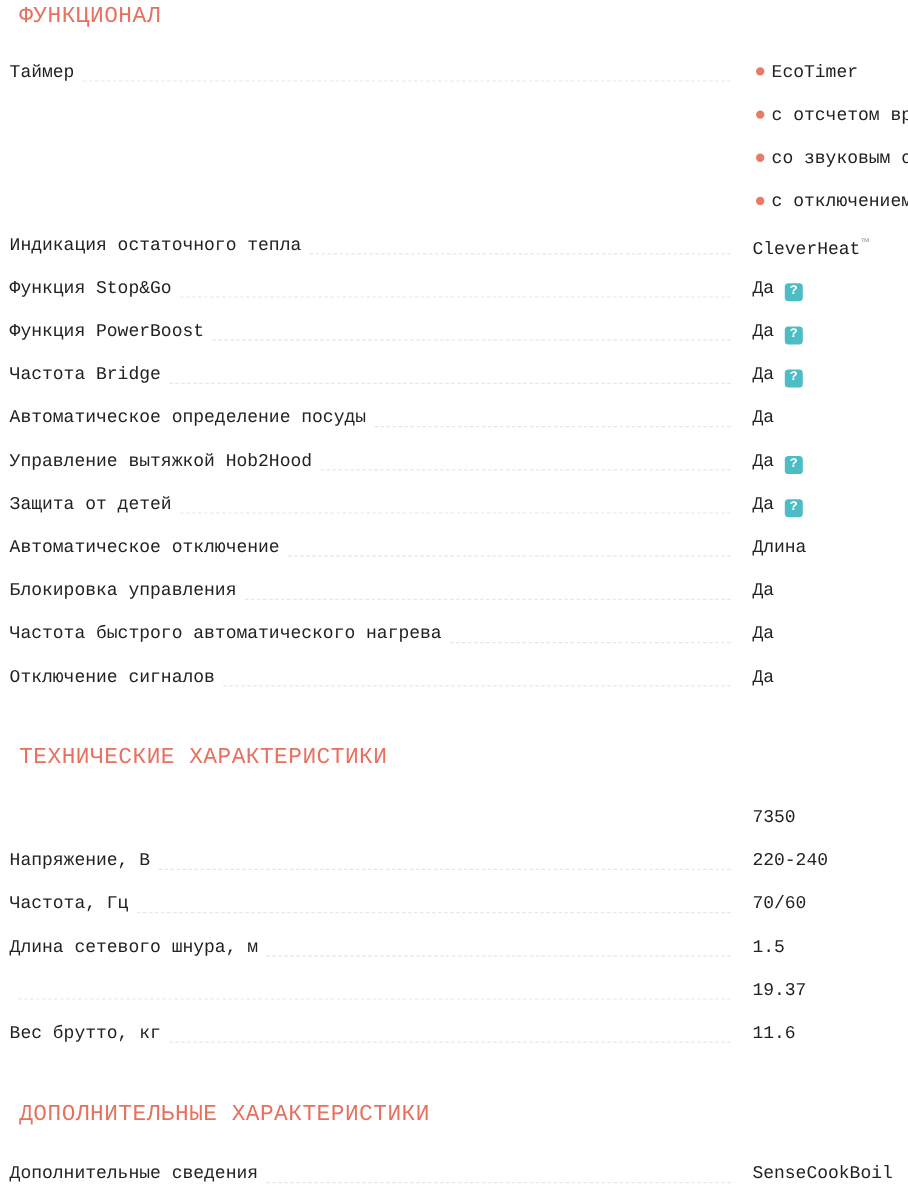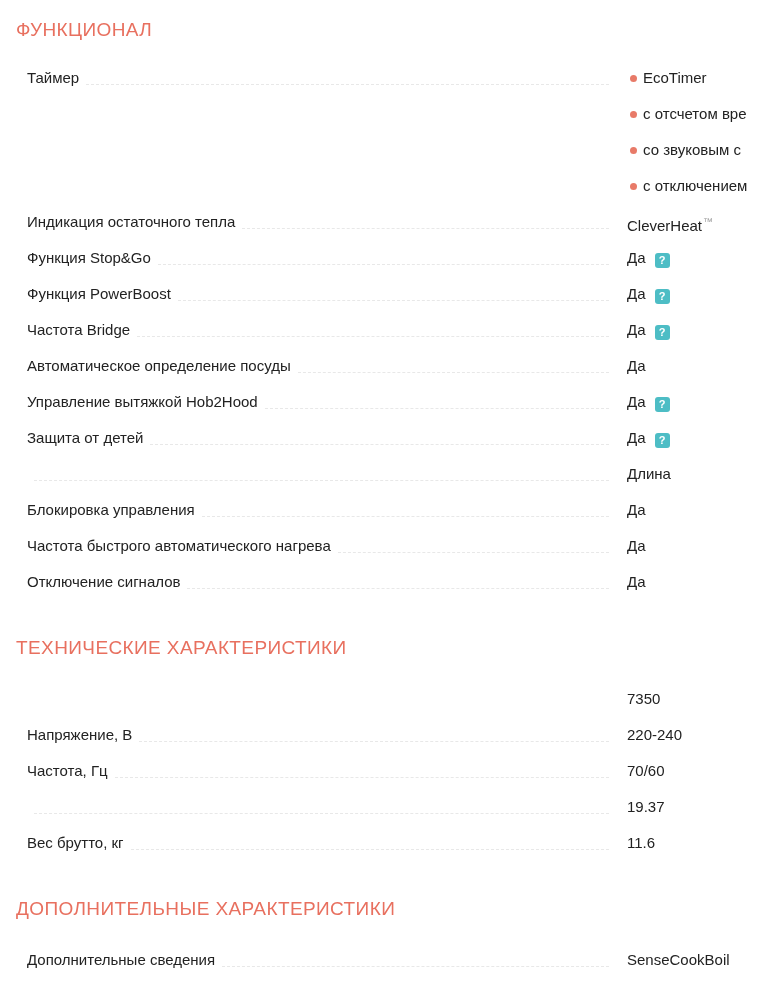--- a/index.html
+++ b/index.html
@@ -4,38 +4,38 @@
 <style>
   * { margin: 0; padding: 0; box-sizing: border-box; }
   html, body {
     width: 757px;
     height: 996px;
     overflow: hidden;
     background: #ffffff;
     font-family: "Liberation Sans", sans-serif;
     color: var(--text, #222222);
   }
-  .page { position: relative; width: 739px; padding-top: 18px; }
+  .page { position: relative; width: 739px; padding-top: 1px; font-family: Liberation Mono, monospace; }
 
   .section-title {
     font-size: 19px;
     line-height: 22px;
     font-weight: 400;
     letter-spacing: 0.4px;
     color: var(--accent, #e8705f);
     margin: 37px 0 22px 16px;
   }
   .spec-section:first-child .section-title { margin-top: 1px; margin-bottom: 19px; }
 
   .spec-row { position: relative; height: 36px; }
   .spec-row.multi-4 { height: 144px; }
 
   .row-flex {
     display: flex;
-    margin-left: 27px;
+    margin-left: 8px;
     margin-right: 130px; 
     height: 36px;
   }
   .spec-label {
     font-size: 15px;
     line-height: 36px;
     white-space: nowrap;
     color: var(--text, #222222);
   }
   .dotted-leader {
@@ -152,20 +152,21 @@
       </div>
       <div class="spec-row">
         <div class="row-flex">
           <div class="spec-label">Защита от детей</div>
           <div class="dotted-leader"></div>
         </div>
         <div class="spec-value"><span>Да</span><span class="help-icon">?</span></div>
       </div>
       <div class="spec-row">
         <div class="row-flex">
+          <div class="spec-label">Автоматическое отключение</div>
           <div class="dotted-leader"></div>
         </div>
         <div class="spec-value"><span>Длина</span></div>
       </div>
       <div class="spec-row">
         <div class="row-flex">
           <div class="spec-label">Блокировка управления</div>
           <div class="dotted-leader"></div>
         </div>
         <div class="spec-value"><span>Да</span></div>
@@ -199,20 +200,27 @@
       </div>
       <div class="spec-row">
         <div class="row-flex">
           <div class="spec-label">Частота, Гц</div>
           <div class="dotted-leader"></div>
         </div>
         <div class="spec-value"><span>70/60</span></div>
       </div>
       <div class="spec-row">
         <div class="row-flex">
+          <div class="spec-label">Длина сетевого шнура, м</div>
+          <div class="dotted-leader"></div>
+        </div>
+        <div class="spec-value"><span>1.5</span></div>
+      </div>
+      <div class="spec-row">
+        <div class="row-flex">
           <div class="dotted-leader"></div>
         </div>
         <div class="spec-value"><span>19.37</span></div>
       </div>
       <div class="spec-row">
         <div class="row-flex">
           <div class="spec-label">Вес брутто, кг</div>
           <div class="dotted-leader"></div>
         </div>
         <div class="spec-value"><span>11.6</span></div>

